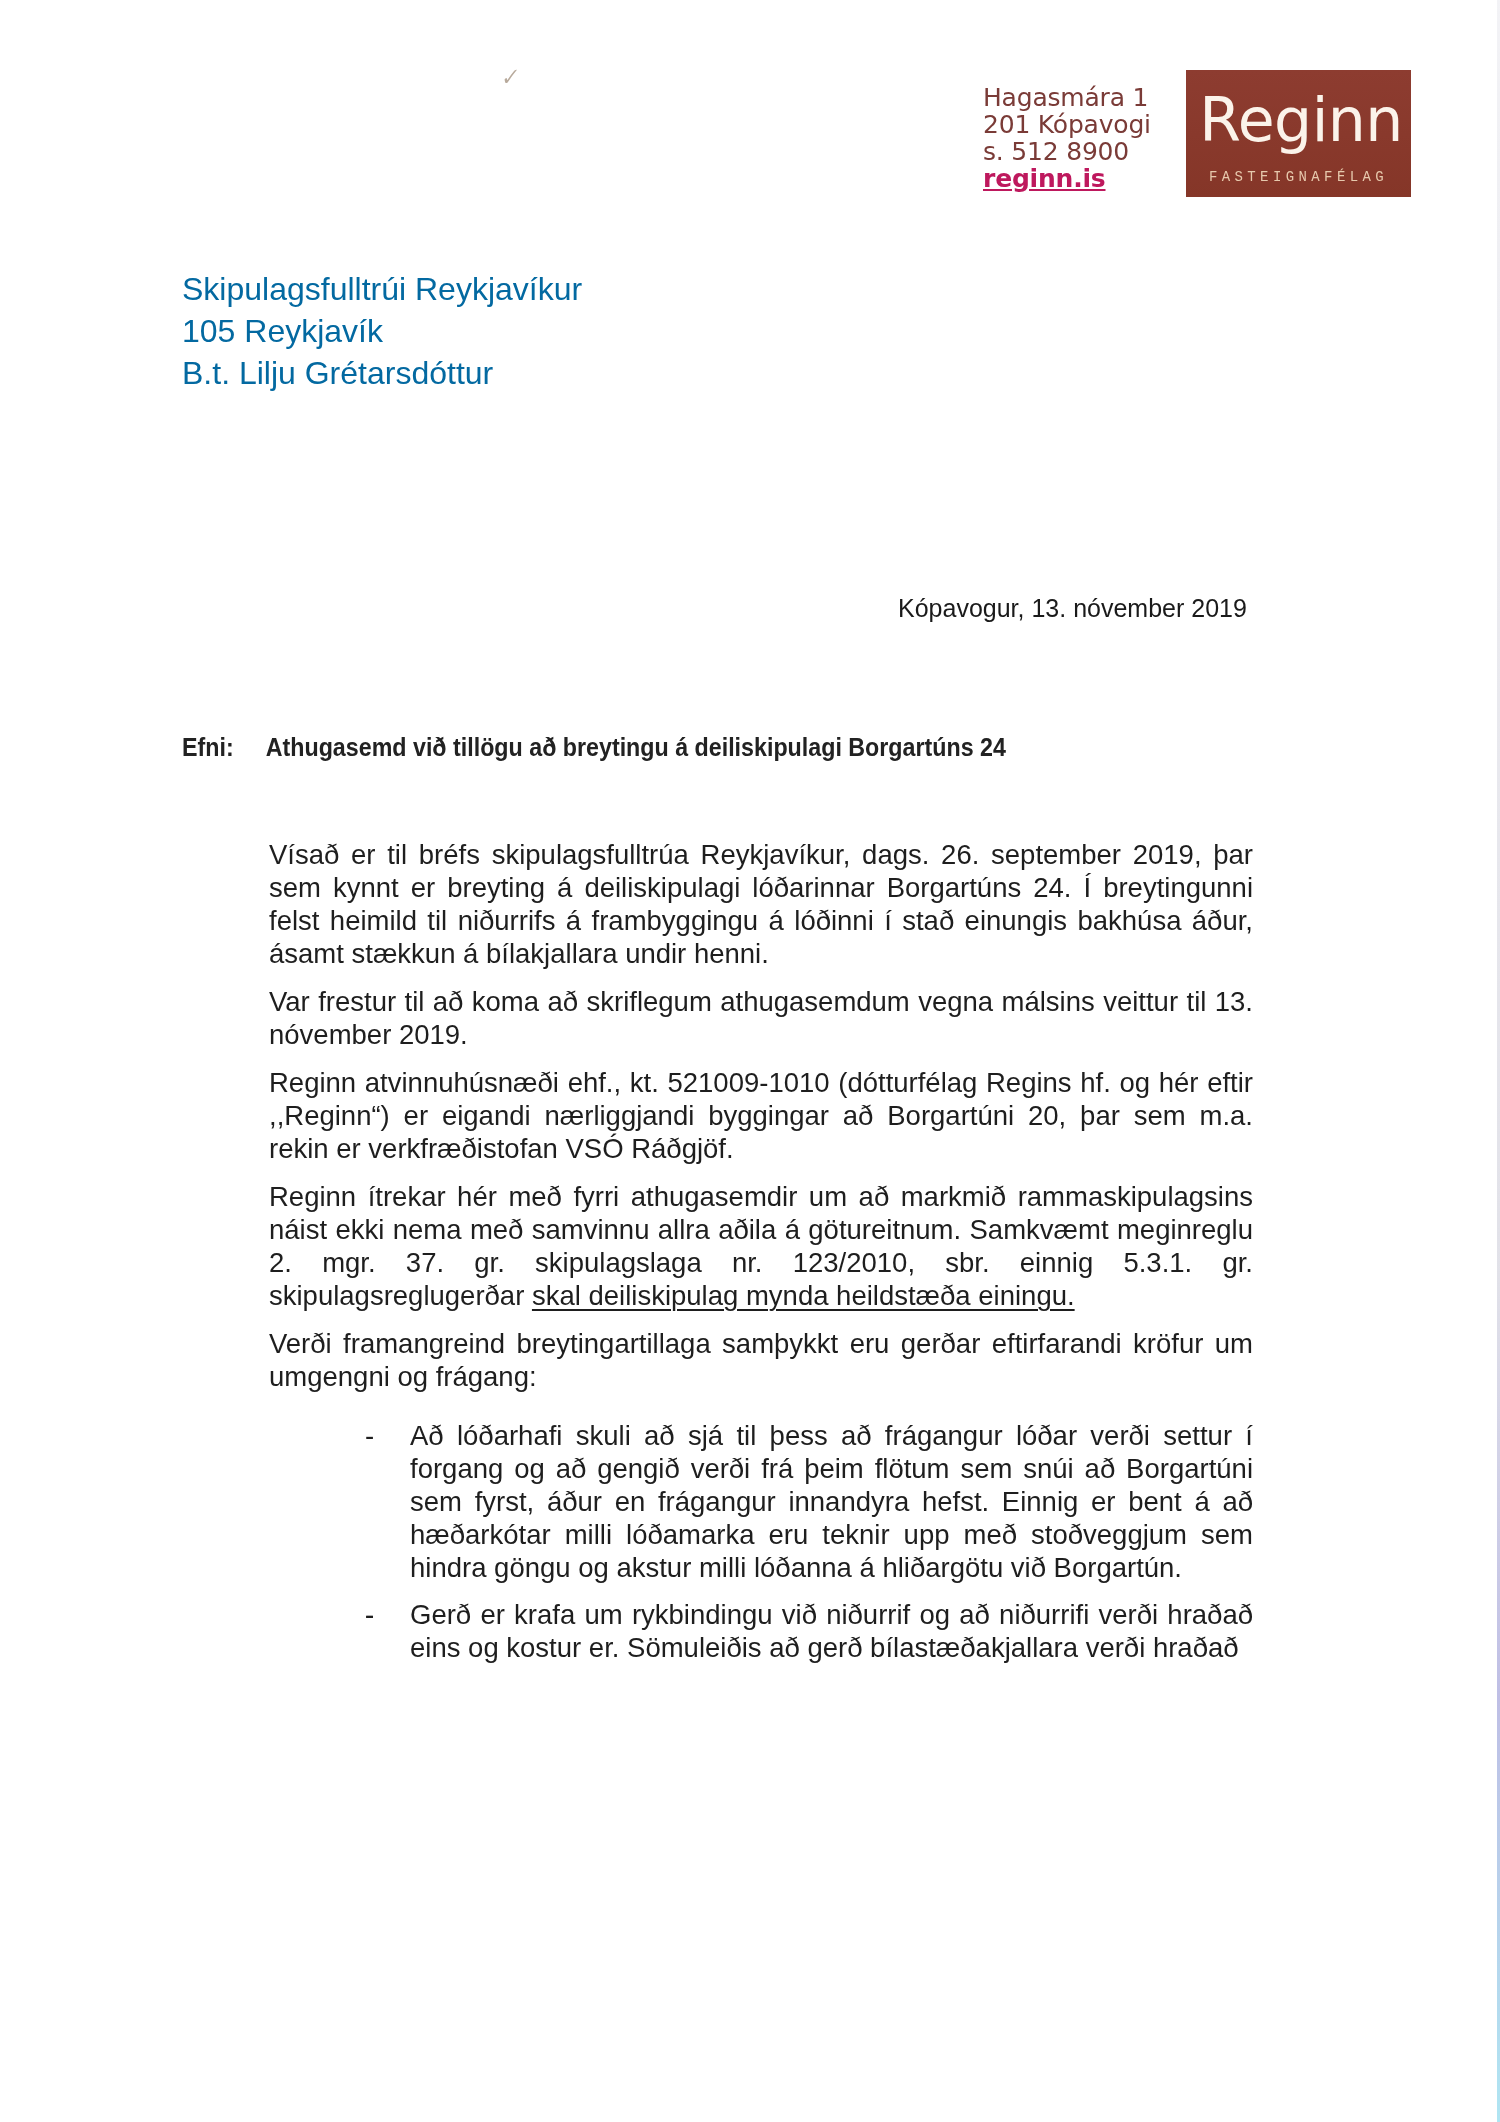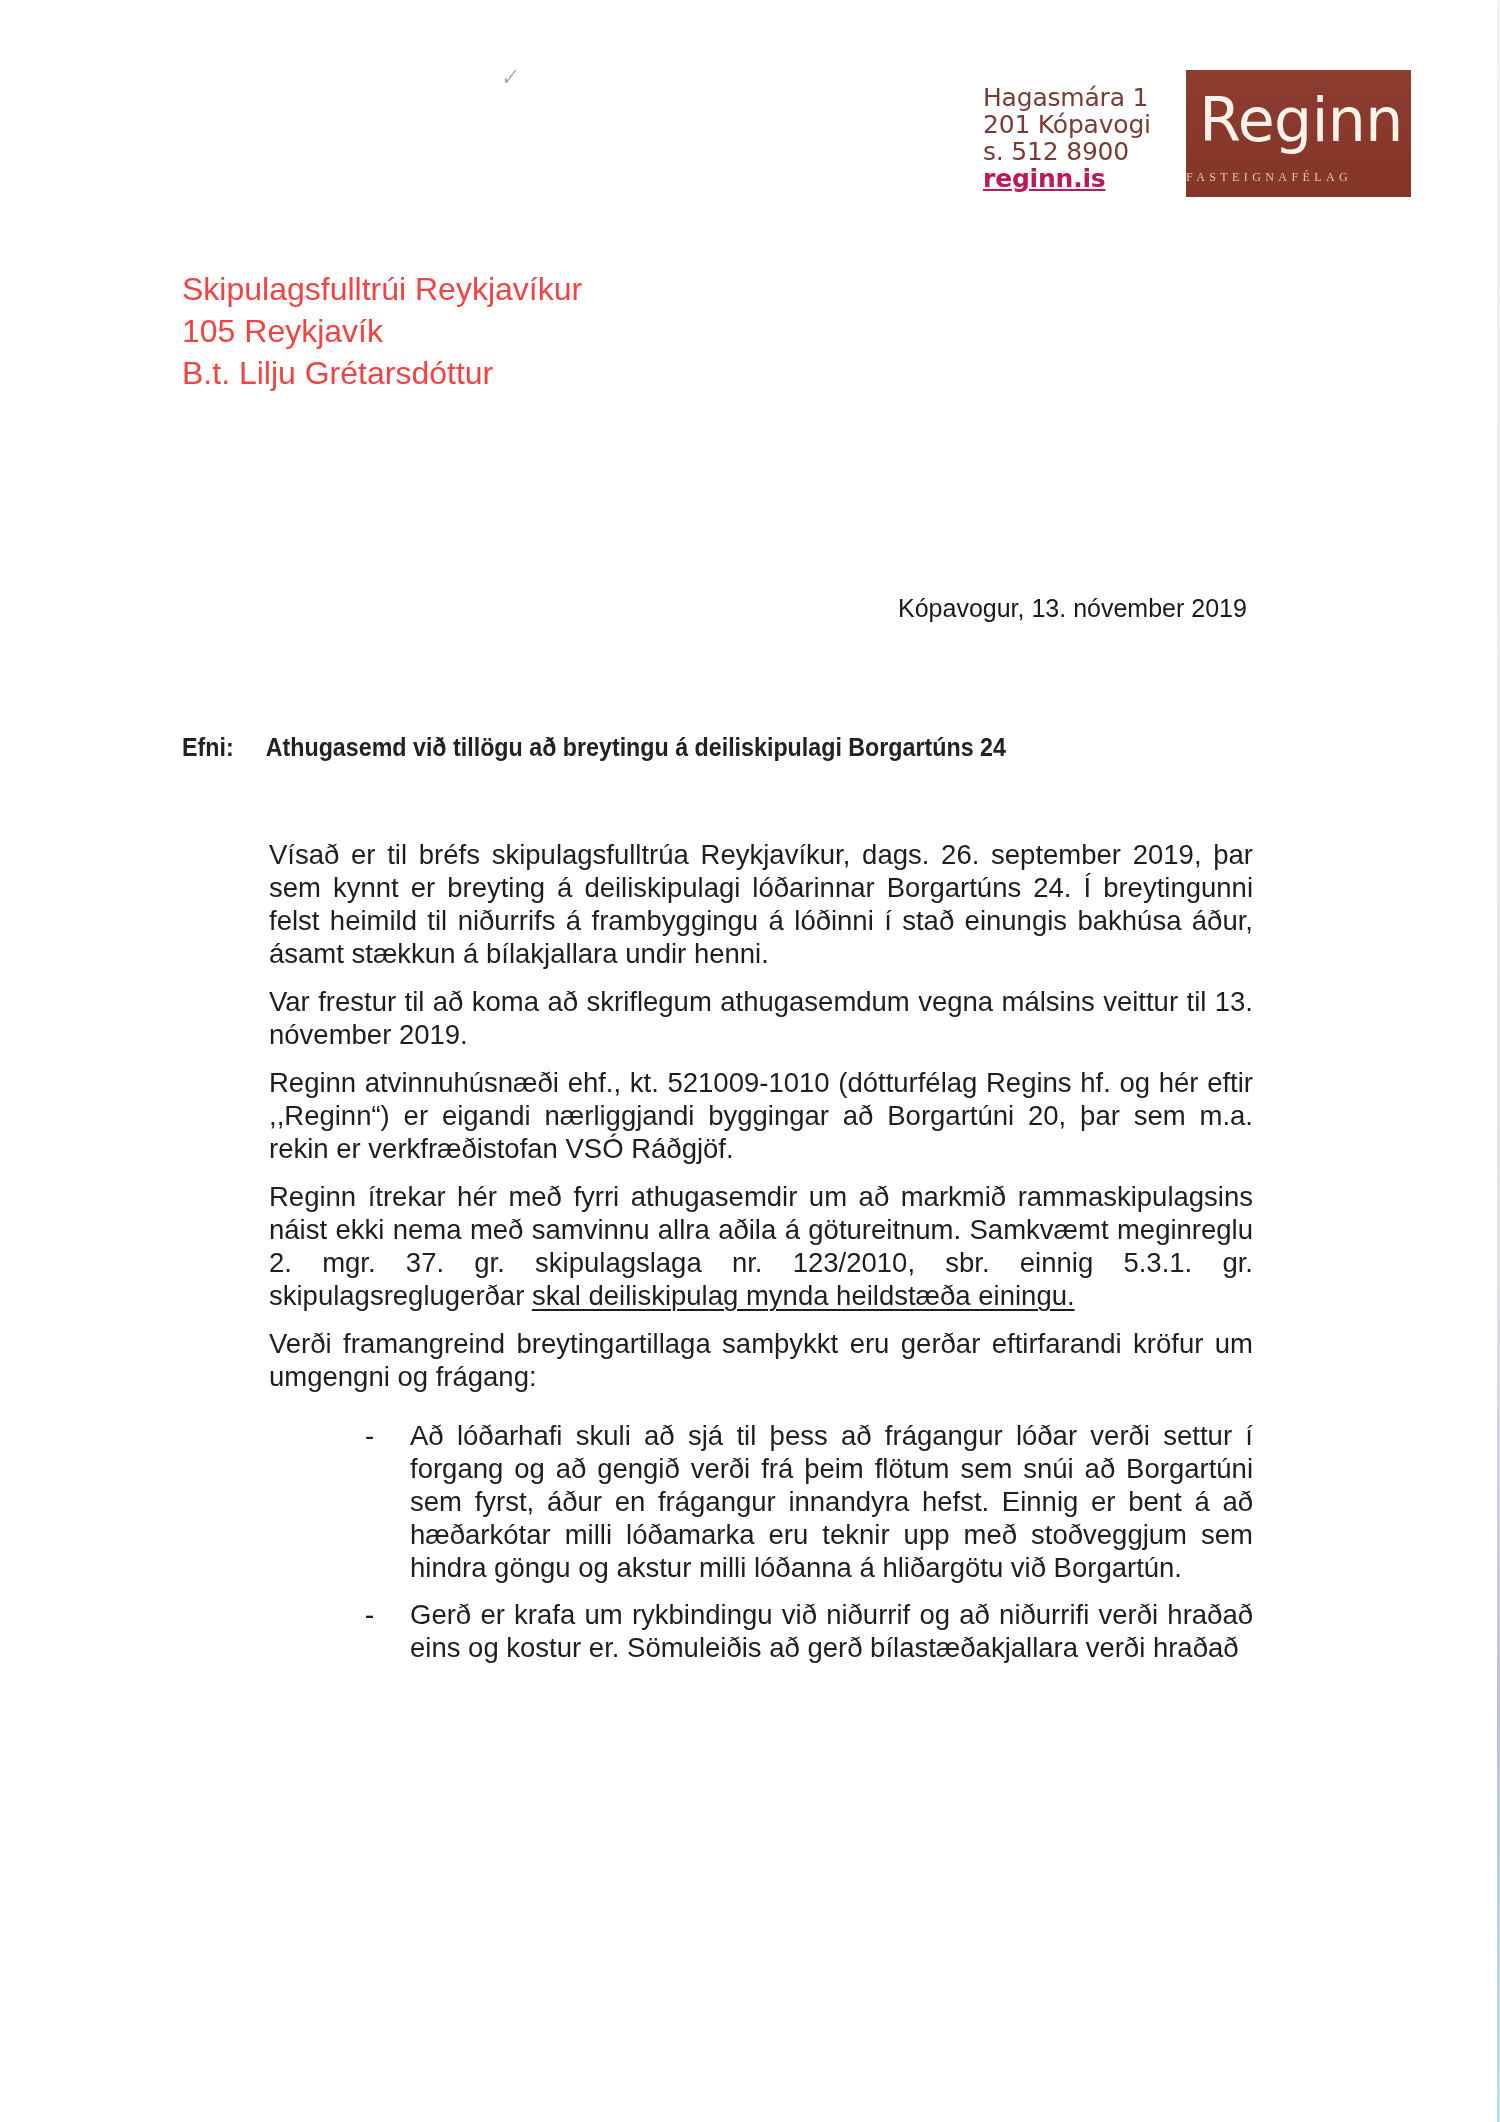--- a/index.html
+++ b/index.html
@@ -76,35 +76,35 @@
       font-size: 60px;
       font-weight: normal;
       letter-spacing: -0.5px;
       line-height: 60px;
       margin-left: 13px;
     }
     .logo-sub {
       position: absolute;
       left: 0; right: 0;
       top: 100px;
-      text-align: left;
+      text-align: center;
       color: #e7c9ad;
-      font-family: Liberation Serif, serif;
-      font-size: 12px;
+      font-family: Liberation Mono, monospace;
+      font-size: 14px;
       letter-spacing: 4.4px;
       line-height: 14px;
     }
     
     .recipient {
       position: absolute;
       left: 182px;
       top: 268px;
       font-size: 32px;
       line-height: 42px;
-      color: #ef4444;
+      color: #0369a1;
     }
     .recipient div { white-space: nowrap; }
     
     .date-line {
       position: absolute;
       left: 898px;
       top: 588px;
       font-size: 25px;
       line-height: 40px;
       color: #1a1a1a;

